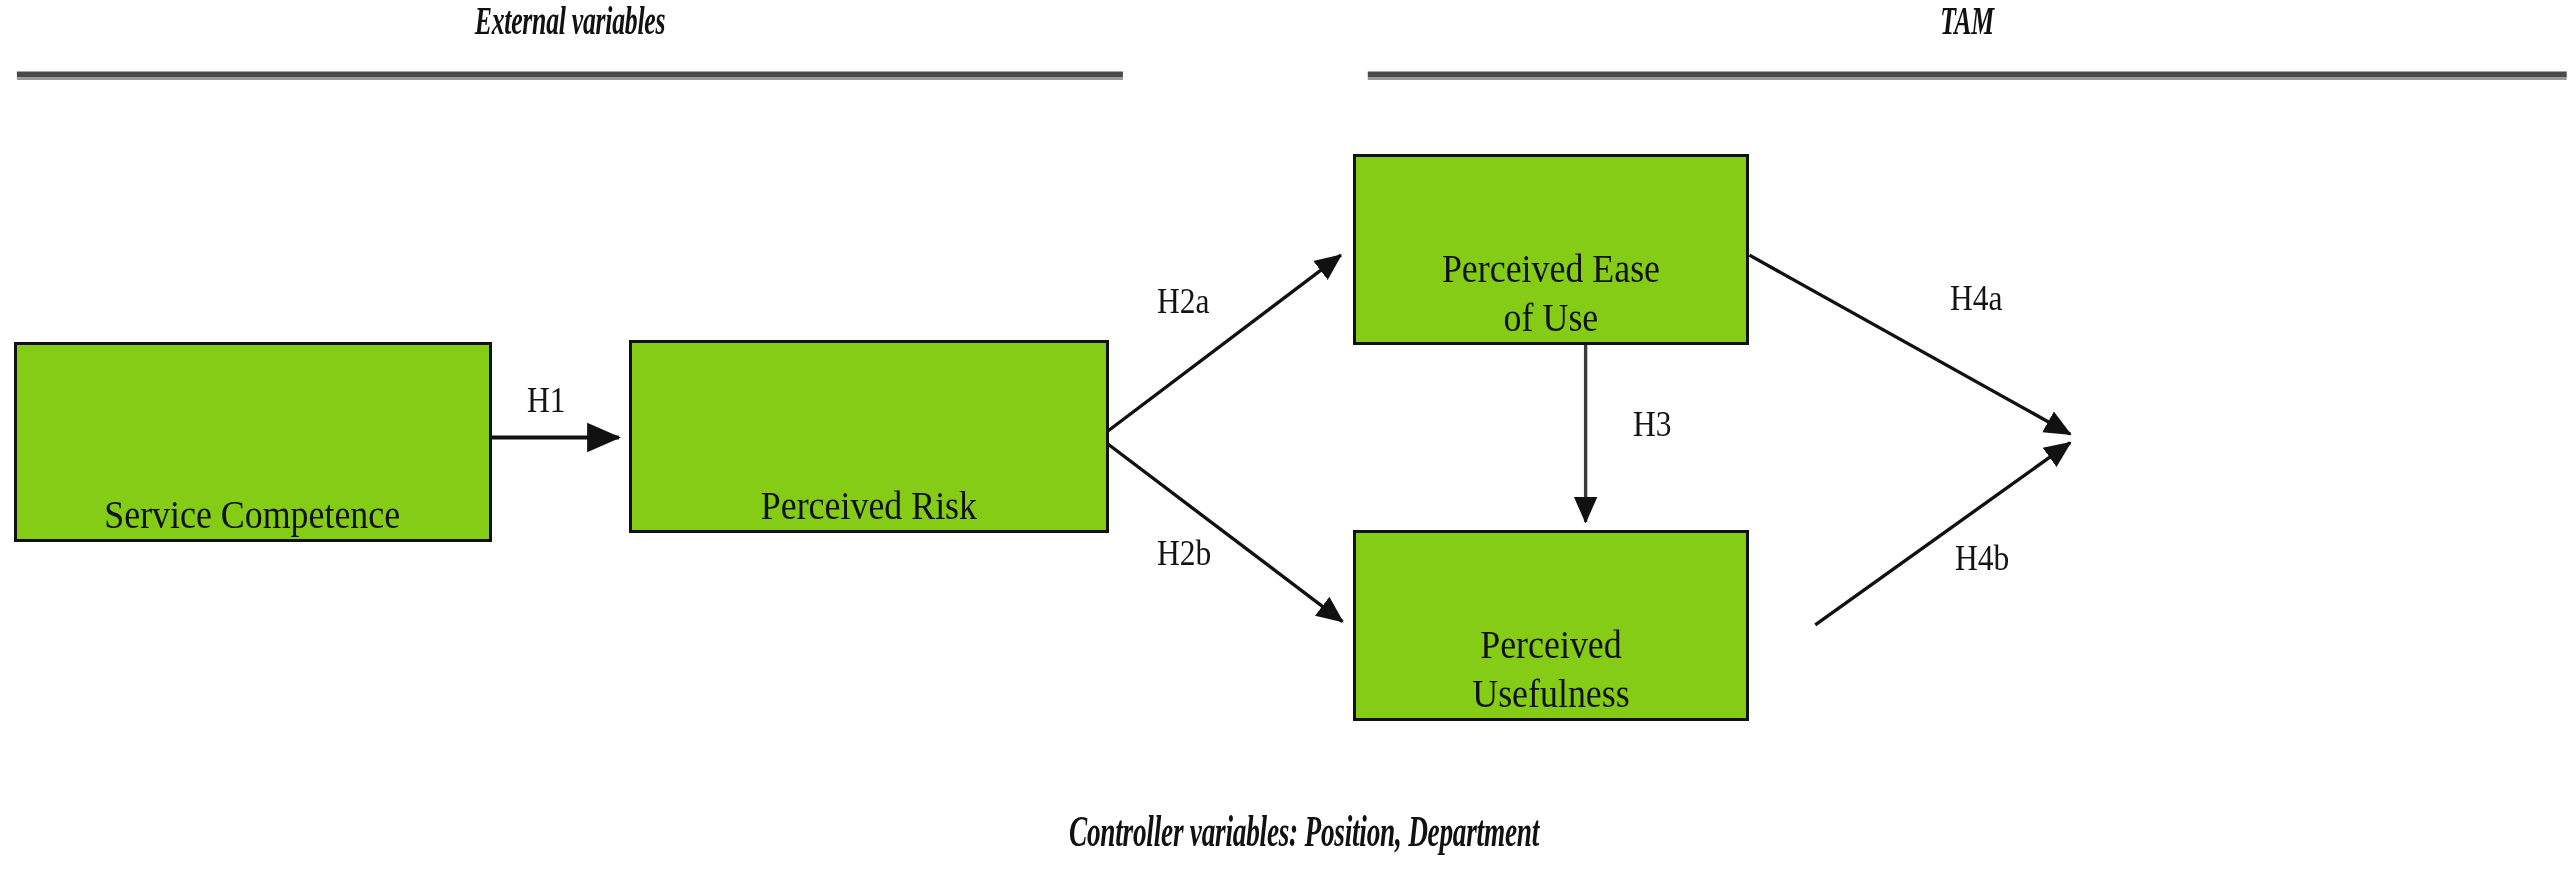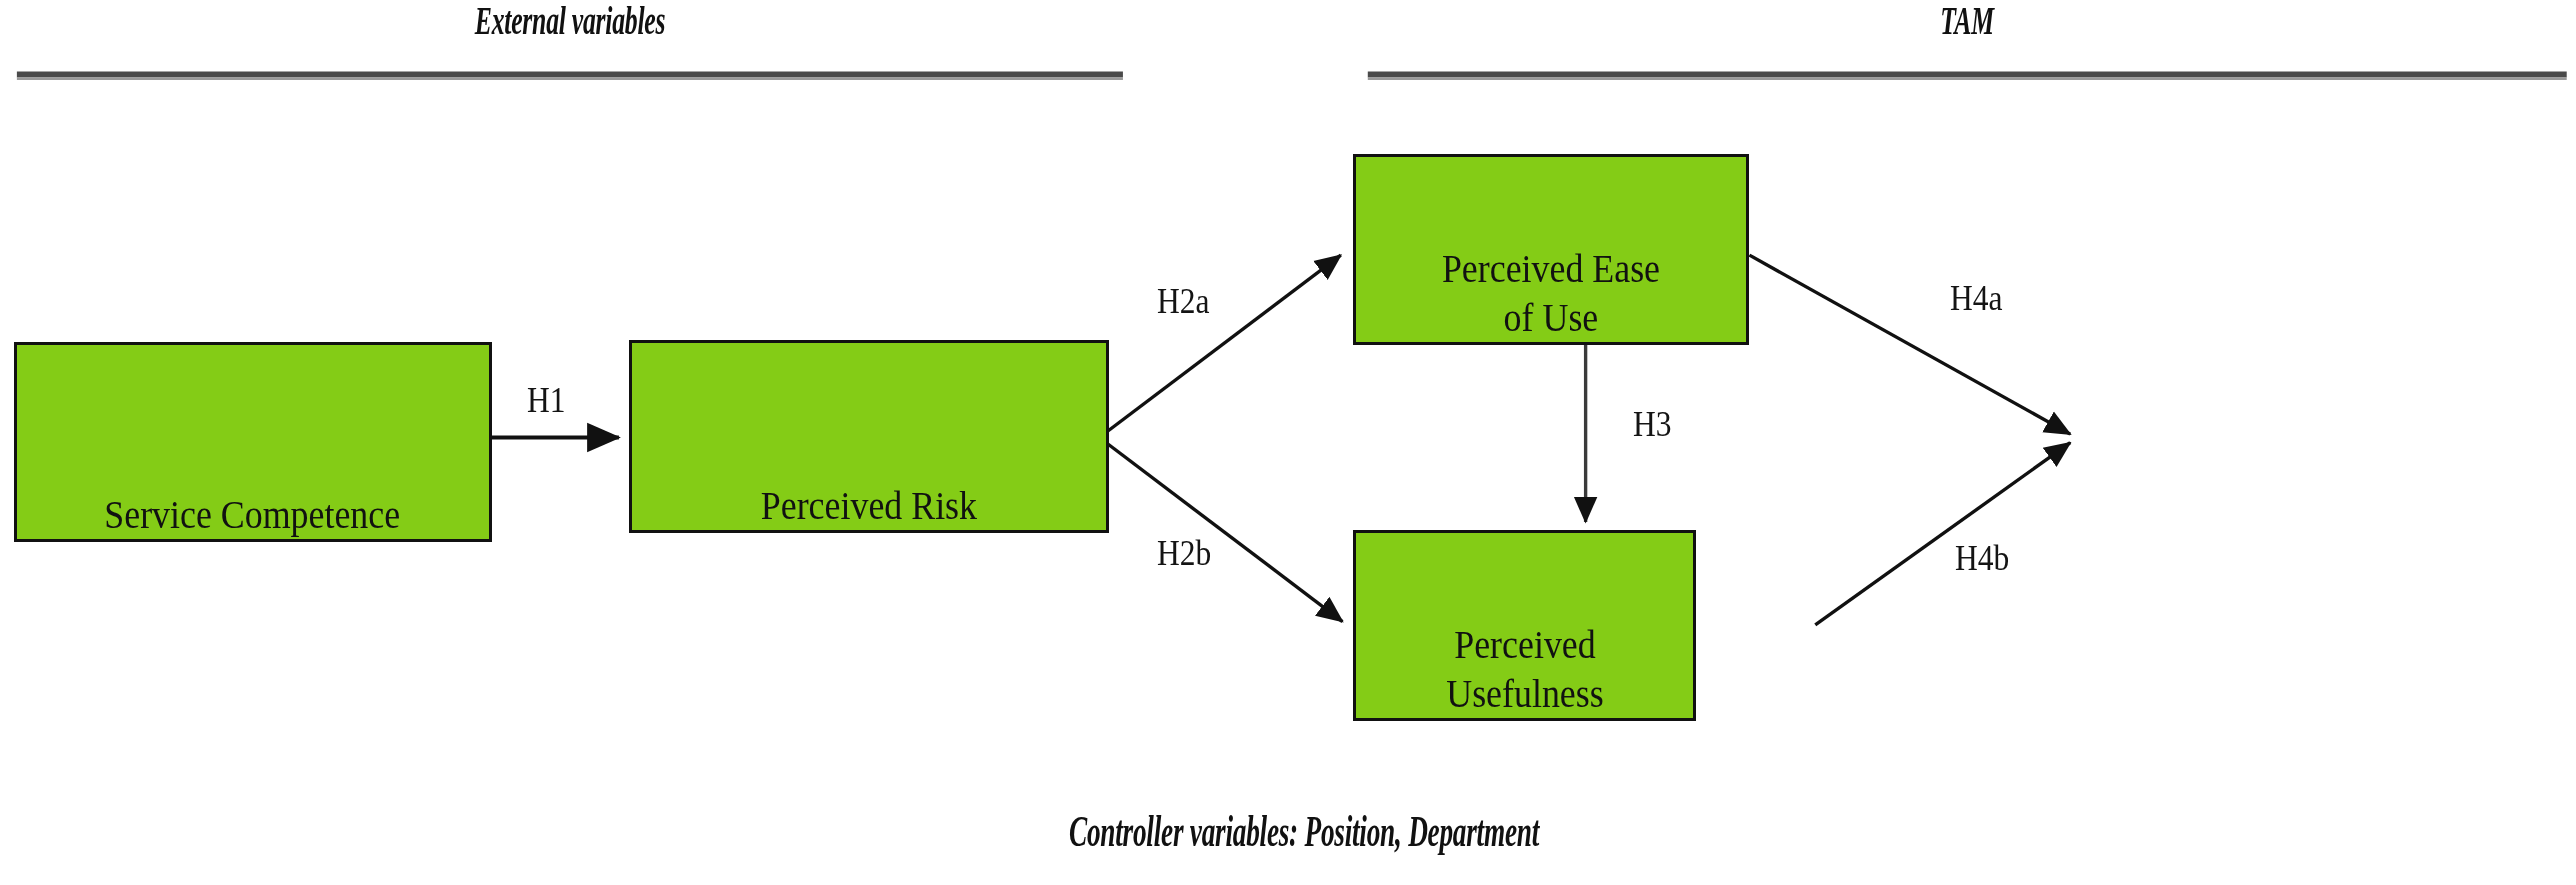--- a/index.html
+++ b/index.html
@@ -118,21 +118,21 @@
 
   <div class="node-box" style="left:619px; top:340px; width:480px; height:193px;margin-left:10px;">
     <span class="node-label">Perceived Risk</span>
   </div>
 
   <div class="node-box" style="left:1353px; top:154px; width:396px; height:191px;">
     <span class="node-label">Perceived Ease
 of Use</span>
   </div>
 
-  <div class="node-box" style="left:1353px; top:530px; width:343px; height:191px;">
+  <div class="node-box" style="left:1353px; top:530px; width:396px; height:191px;">
     <span class="node-label">Perceived
 Usefulness</span>
   </div>
 
 
   <div class="path-label" style="left:527px; top:381px;">H1</div>
 
   <div class="path-label" style="left:1157px; top:282px;">H2a</div>
 
   <div class="path-label" style="left:1157px; top:534px;">H2b</div>

